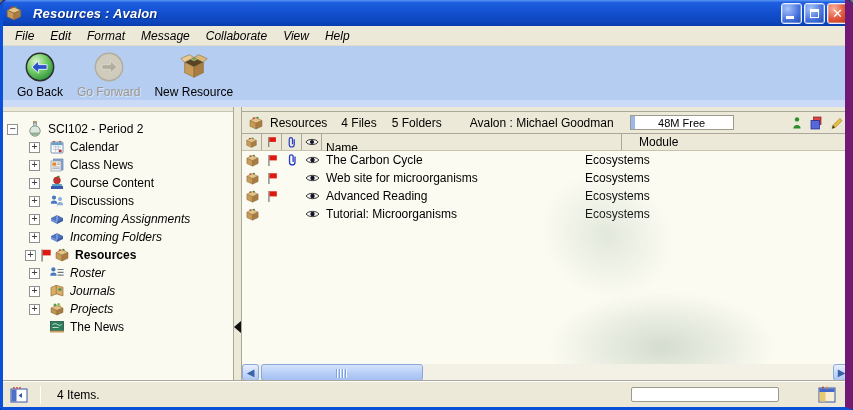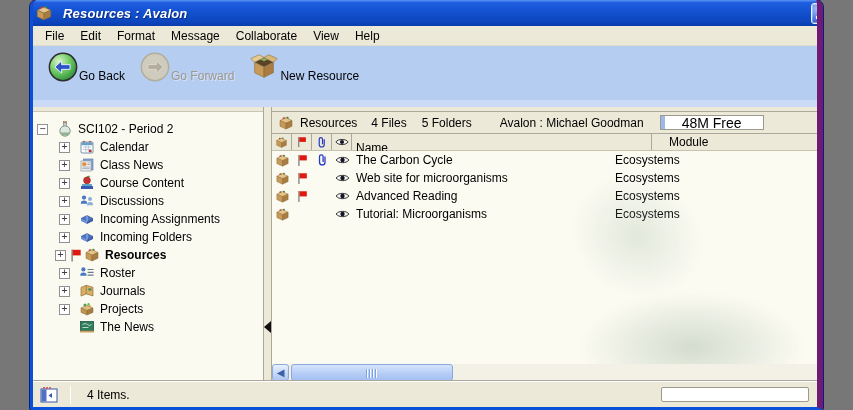--- a/index.html
+++ b/index.html
@@ -1,74 +1,74 @@
 <!DOCTYPE html>
 <html><head>
 <meta charset="utf-8">
 <style>
   html,body{margin:0;padding:0;background:#777;}
   *{box-sizing:border-box;}
   .window{
-    position:relative;width:793px;height:410px;margin:0 auto;
-    border-left:3px solid #0B50D8;border-right:6px solid #701a75;border-bottom:3px solid #0B50D8;
+    position:relative;width:853px;height:410px;margin:0 auto;
+    border-left:3px solid #0B50D8;border-right:8px solid #701a75;border-bottom:3px solid #0B50D8;
     outline:1px solid #04207C;border-radius:7px 7px 2px 2px;
     background:#be185d;overflow:hidden;
     font-family:"Liberation Sans","DejaVu Sans",sans-serif;font-size:12px;color:#000;
   }
   
   .titlebar{position:absolute;left:-3px;top:0;width:853px;height:26px;
     background:linear-gradient(180deg,#5A96F4 0%,#1E5EE0 10%,#1452D2 42%,#0C44BC 86%,#0A3CAC 100%);
     border-radius:6px 6px 0 0;display:flex;align-items:center;padding:0 5px;}
   .title-text{color:#fff;font-weight:bold;font-size:13px;margin-left:5px;
     text-shadow:1px 1px 1px #0A2C7C;flex:1;font-style:italic;letter-spacing:.2px;}
   .tb-btn{width:21px;height:21px;border-radius:3px;margin-left:2px;position:relative;
     border:1px solid #E8F0FF;box-shadow:inset 0 0 0 1px rgba(255,255,255,.3);cursor:default;}
   .btn-blue{background:radial-gradient(circle at 30% 25%,#A8C4FA,#4470DC 60%,#2048AE);}
   .btn-close{background:radial-gradient(circle at 30% 25%,#F8B09A,#E0543A 55%,#BE3418);}
   .glyph-min{position:absolute;left:4px;bottom:4px;width:8px;height:3px;background:#fff;}
   .glyph-max{position:absolute;left:5px;top:5px;width:9px;height:9px;border:1px solid #fff;border-top:3px solid #fff;}
   .glyph-close{position:absolute;left:0;top:1px;width:100%;text-align:center;color:#fff;font-weight:bold;font-size:13px;line-height:18px;}
   
   .menubar{position:absolute;left:0;top:26px;width:847px;height:20px;background:#ECE9D8;
     display:flex;align-items:center;padding-left:4px;border-bottom:1px solid #E0DCC8;}
-  .menu-item{padding:2px 8px;cursor:default;}
+  .menu-item{padding:2px 8px;cursor:default;font-style:italic;}
   
   .toolbar{position:absolute;left:0;top:46px;width:847px;height:54px;background:#B6CDF2;
     display:flex;align-items:flex-start;padding:4px 0 0 10px;}
   .toolbar-strip{position:absolute;left:0;top:100px;width:847px;height:7px;background:#CBDAF6;}
-  .tool-btn{display:flex;align-items:flex-end;margin-right:6px;padding:1px 4px;cursor:default;}
+  .tool-btn{display:flex;flex-direction:column;align-items:center;margin-right:6px;padding:1px 4px;cursor:default;}
   .tool-btn .lbl{margin-top:2px;}
   .lbl-disabled{color:#9C988C;text-shadow:1px 1px 0 #D8E2F6;}
   
   .main{position:absolute;left:0;top:107px;width:847px;bottom:26px;background:#ECE9D8;}
   .tree-panel{position:absolute;left:0;top:4px;width:230px;bottom:0;background:#FBFAF1;
     border-top:1px solid #C8C5B2;overflow:hidden;}
   .splitter{position:absolute;left:230px;top:0;width:9px;bottom:0;background:#ECE9D8;
     border-left:1px solid #ACA899;border-right:1px solid #ACA899;cursor:col-resize;}
   .splitter .tri{position:absolute;left:0;top:214px;width:0;height:0;
     border-top:6px solid transparent;border-bottom:6px solid transparent;border-right:7px solid #101010;}
   .right-panel{position:absolute;left:239px;right:0;top:0;bottom:0;}
   
   .tree{padding-top:8px;}
   .tree-row{display:flex;align-items:center;height:18px;padding-left:26px;cursor:default;white-space:nowrap;}
   .tree-row.root{padding-left:4px;}
   .expander{width:11px;height:11px;border:1px solid #919191;background:#fff;flex:none;
     font-size:10px;line-height:8px;text-align:center;color:#404040;margin-right:9px;font-family:"DejaVu Sans Mono",monospace;}
   .expander-space{width:11px;margin-right:9px;flex:none;}
   .t-icon{width:16px;height:16px;flex:none;margin-right:5px;}
   .t-flag{width:12px;height:13px;flex:none;margin:0 2px 0 -4px;}
-  .it{}
+  .it{font-style:italic;}
   .bd{font-weight:bold;}
   
   .info-bar{position:absolute;left:0;right:0;top:4px;height:23px;background:#ECE9D8;
     border-top:1px solid #ACA899;border-bottom:1px solid #ACA899;
     display:flex;align-items:center;padding:0 6px;}
   .info-bar .seg{margin-right:14px;white-space:nowrap;}
   .free-box{width:104px;height:15px;border:1px solid #9C9A8C;background:#fff;position:relative;
-    text-align:center;line-height:14px;font-size:14px;overflow:hidden;}
+    text-align:center;line-height:14px;font-size:11px;overflow:hidden;}
   .free-box .used{position:absolute;left:0;top:0;bottom:0;width:4px;background:#9CB8E8;}
   .free-box .ftxt{position:relative;}
   .info-icons{margin-left:auto;display:flex;align-items:center;gap:6px;}
   .i-icon{width:14px;height:14px;}
   
   .col-header{position:absolute;left:0;right:0;top:27px;height:17px;background:#ECE9D8;
     border-bottom:1px solid #C6C3AE;display:flex;align-items:stretch;}
   .hcell{width:20px;display:flex;align-items:center;justify-content:center;border-right:1px solid #ACA899;}
   .hname{flex:none;width:299px;display:flex;align-items:center;padding-left:4px;margin-top:12px;}
   .hmodule{flex:1;display:flex;align-items:center;padding-left:17px;border-left:1px solid #ACA899;}

